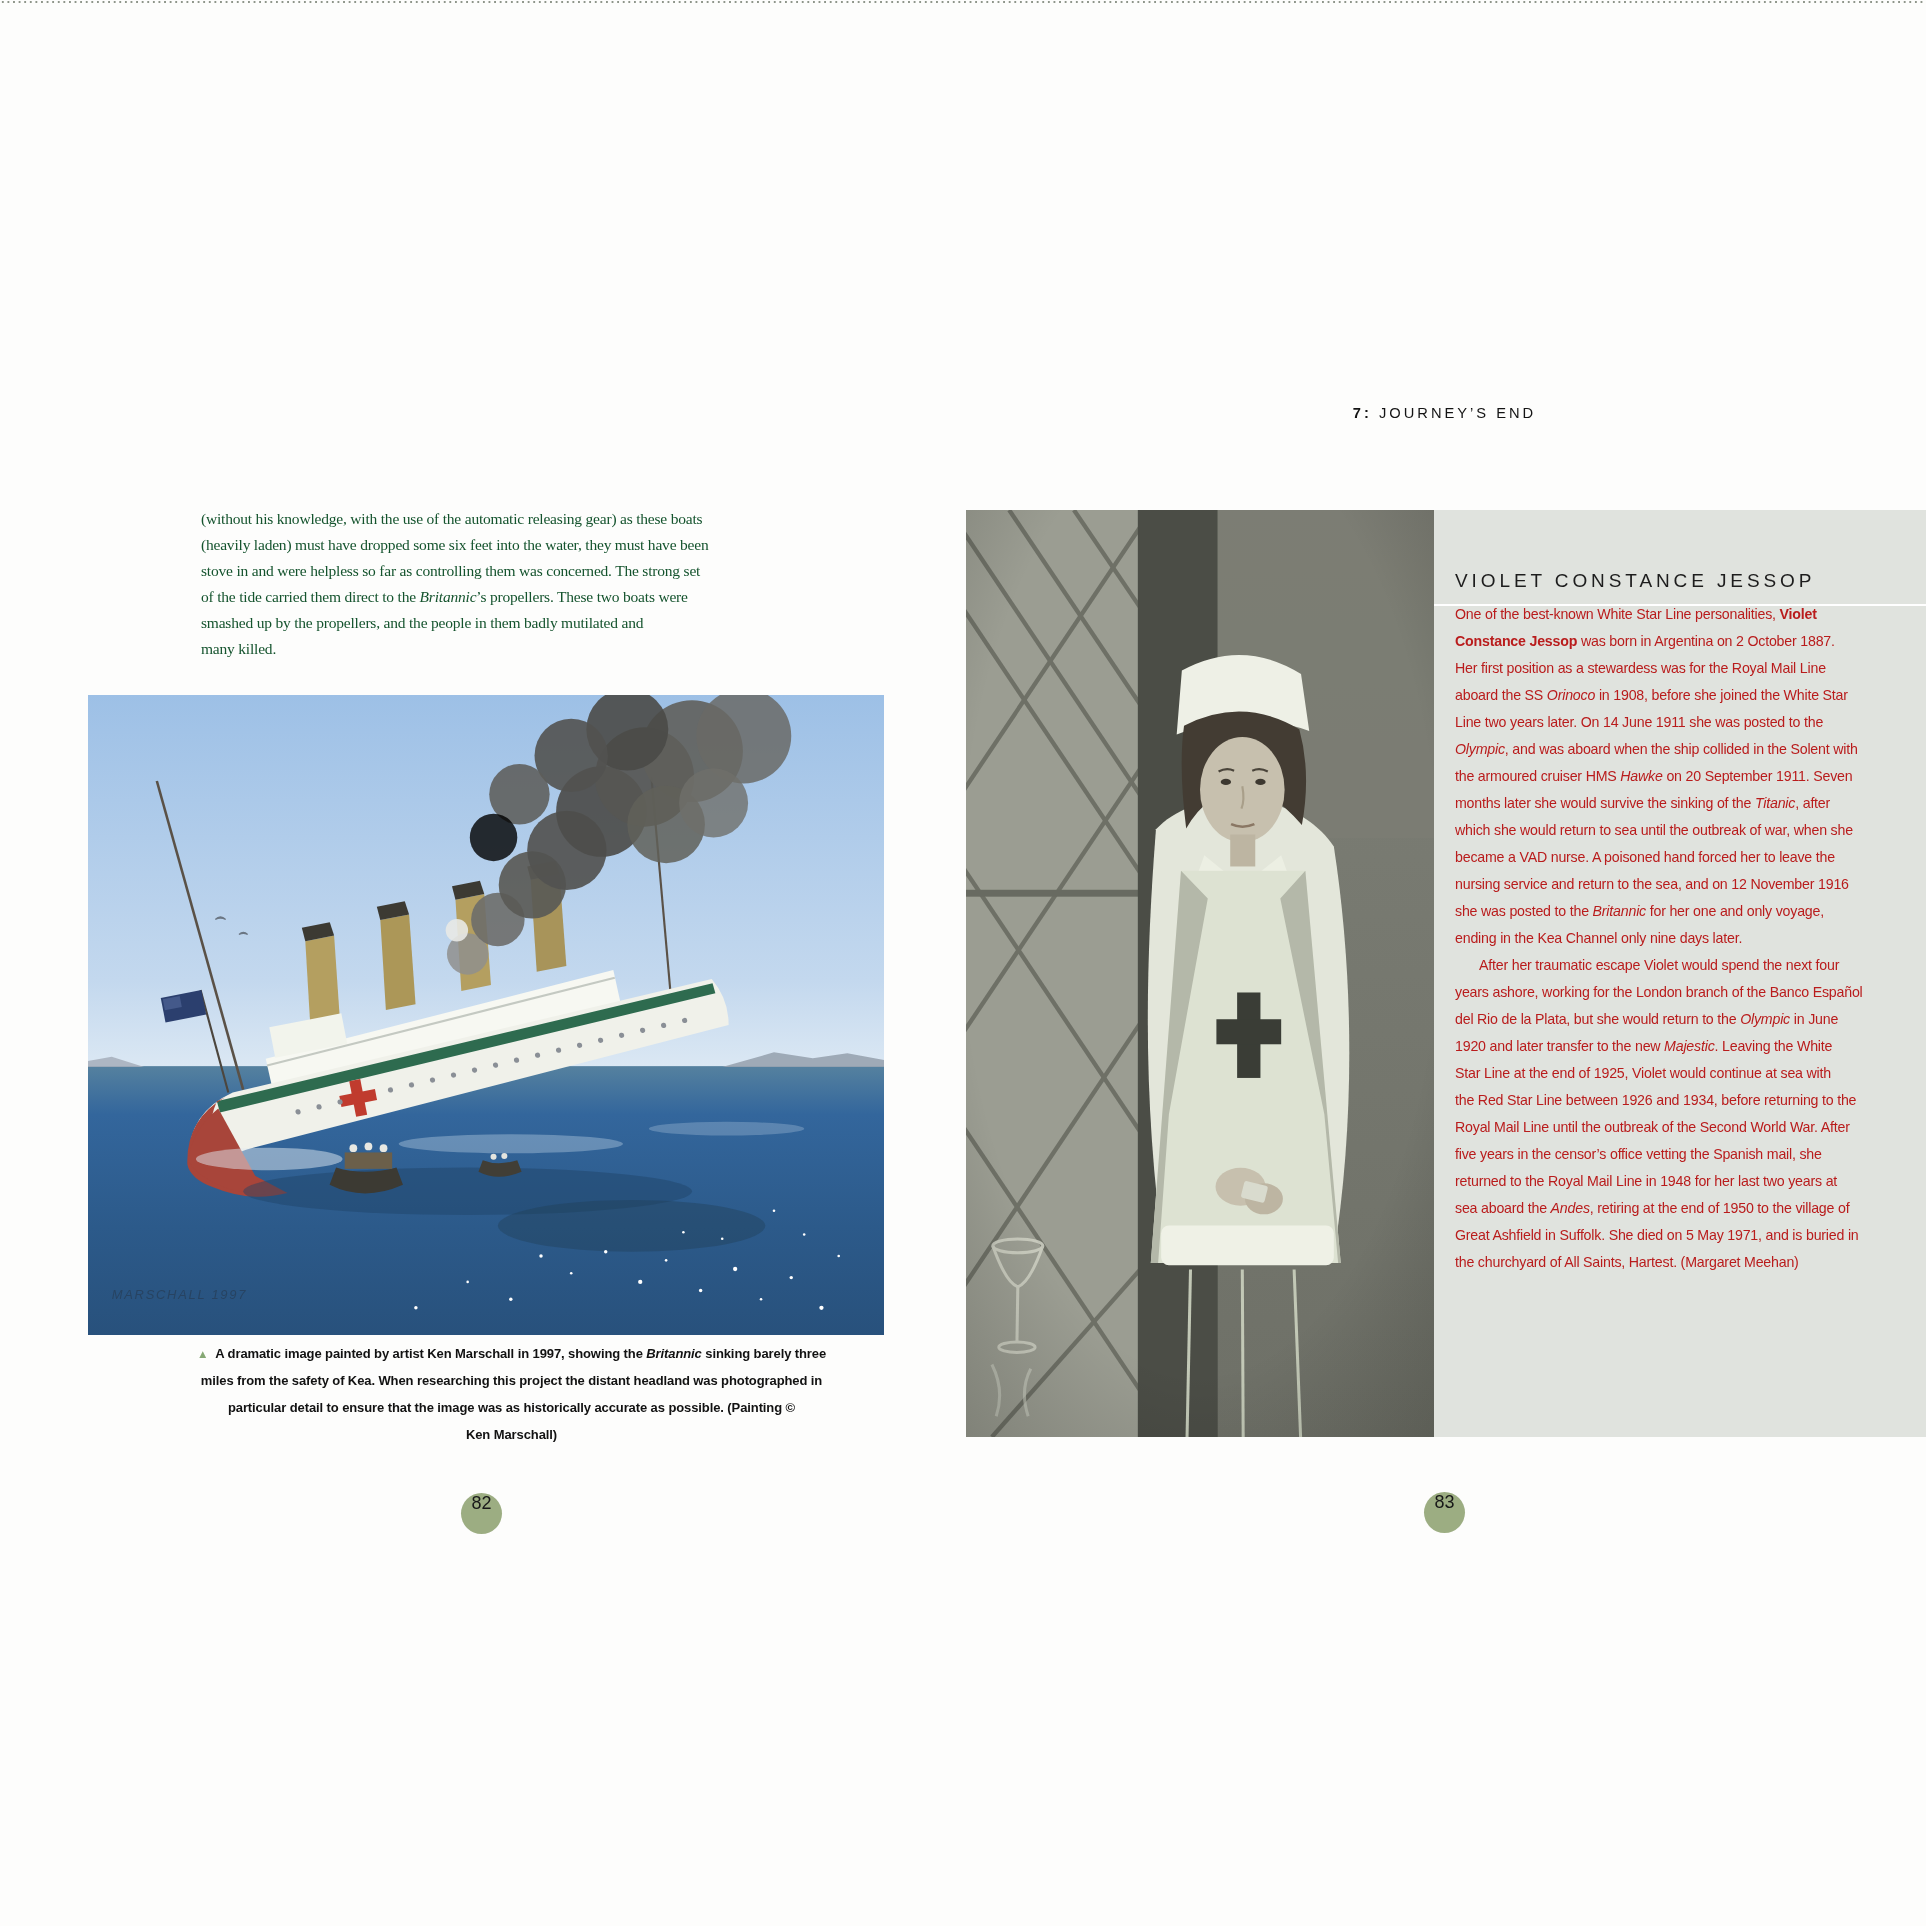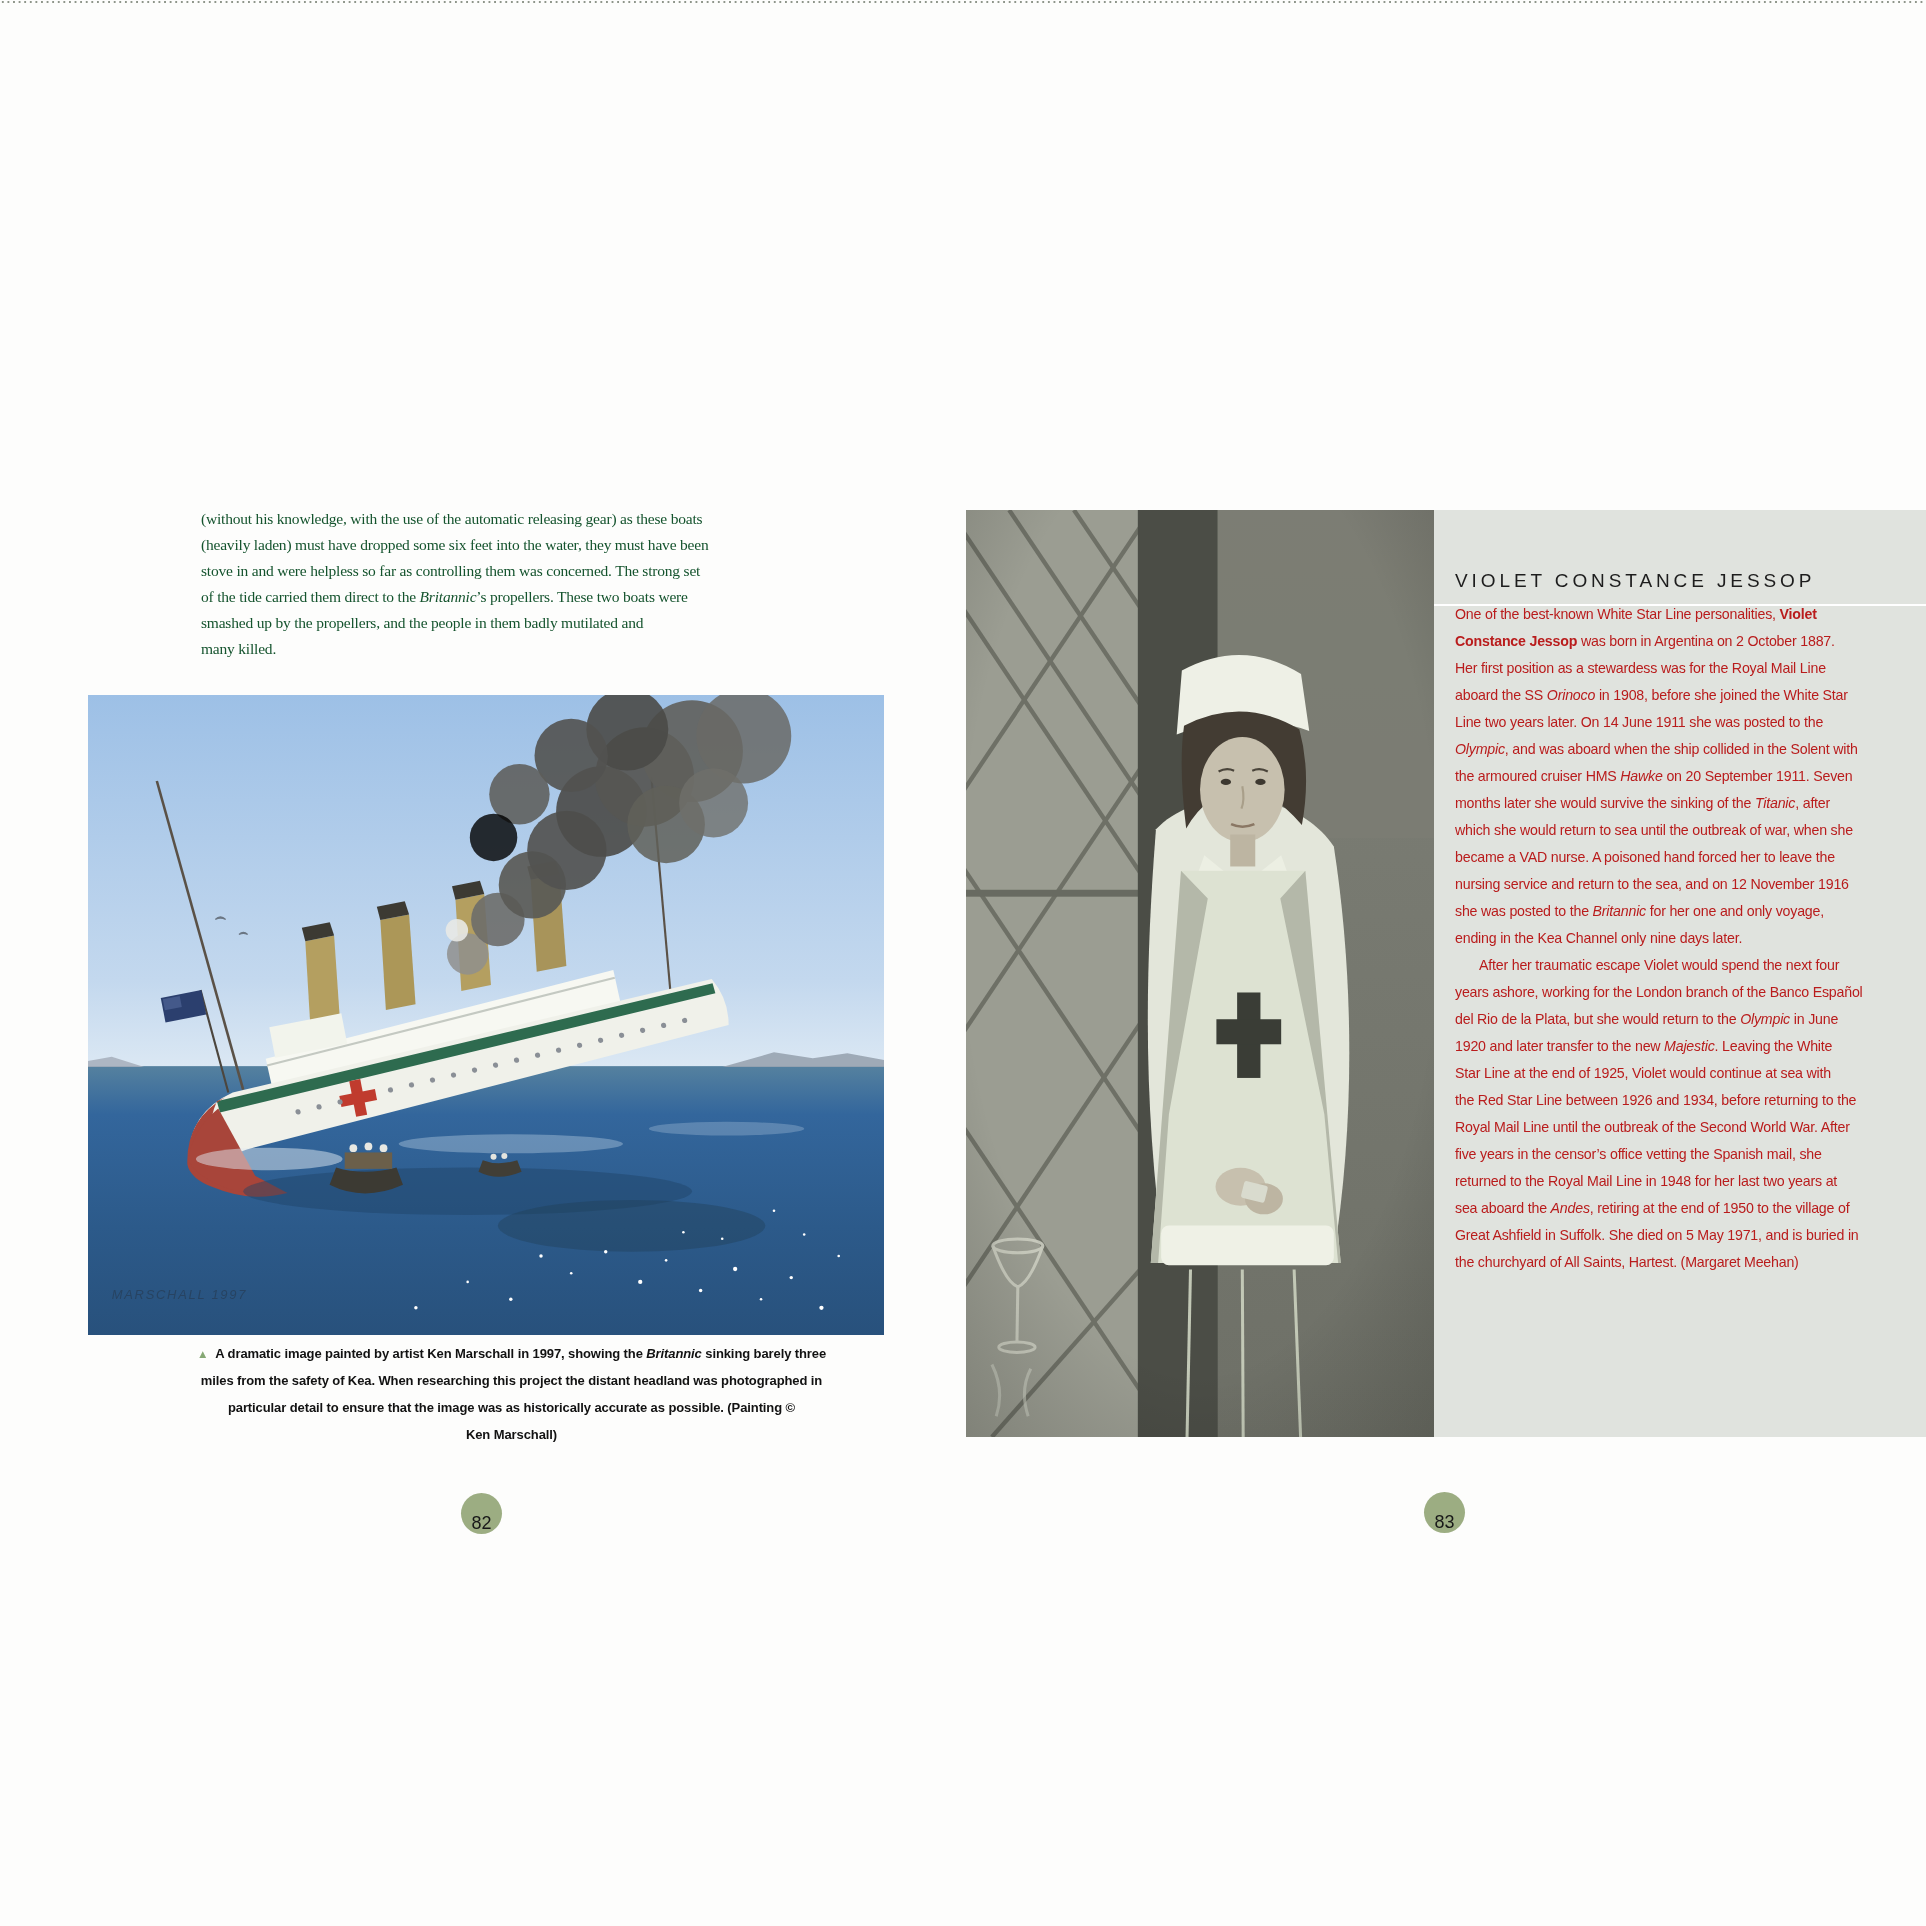--- a/index.html
+++ b/index.html
@@ -27,21 +27,21 @@
   .painting{position:absolute;left:88px;top:695px;width:796px;height:640px;}
   .painting svg{display:block;width:100%;height:100%;}
 
   
   .caption{position:absolute;left:175px;top:1340px;width:673px;
     font-size:13px;line-height:27px;font-weight:600;color:#121212;letter-spacing:-0.1px;text-align:center;}
   .caption .marker{color:#86a874;font-size:11.6px;margin-right:7px;font-weight:400;}
 
   
   .page-circle{position:absolute;width:41px;height:41px;border-radius:50%;
-    background:#9cad82;display:flex;align-items:flex-end;justify-content:center;
+    background:#9cad82;display:flex;align-items:flex-start;justify-content:center;
     font-size:18px;color:#181818;}
   .page-circle.left{left:461px;top:1493px;}
   .page-circle.right{left:1424px;top:1492px;}
 
   
   .photo{position:absolute;left:966px;top:510px;width:468px;height:927px;}
   .photo svg{display:block;width:100%;height:100%;}
 
   
   .sidebar{position:absolute;left:1434px;top:510px;width:492px;height:927px;
@@ -55,20 +55,23 @@
   .sidebar-body b{font-weight:700;}
 </style>
 </head>
 <body>
 
 <div class="spread">
 
   <div class="dotted-rule"></div>
 
 
+  <div class="running-head running-head-right">
+    <b>7:</b><span> JOURNEY’S END</span>
+  </div>
 
   <div class="body-text">(without his knowledge, with the use of the automatic releasing gear) as these boats<br>(heavily laden) must have dropped some six feet into the water, they must have been<br>stove in and were helpless so far as controlling them was concerned. The strong set<br>of the tide carried them direct to the <i>Britannic</i>’s propellers. These two boats were<br>smashed up by the propellers, and the people in them badly mutilated and<br>many killed.</div>
 
   <div class="painting">
     <svg viewBox="0 0 1845 1483" preserveAspectRatio="none">
       <defs>
         <linearGradient id="skyG" x1="0" y1="0" x2="0" y2="1">
           <stop offset="0" stop-color="#9dc0e6"></stop>
             <stop offset="0.75" stop-color="#c3d8ee"></stop>
             <stop offset="1" stop-color="#dde9f4"></stop>

